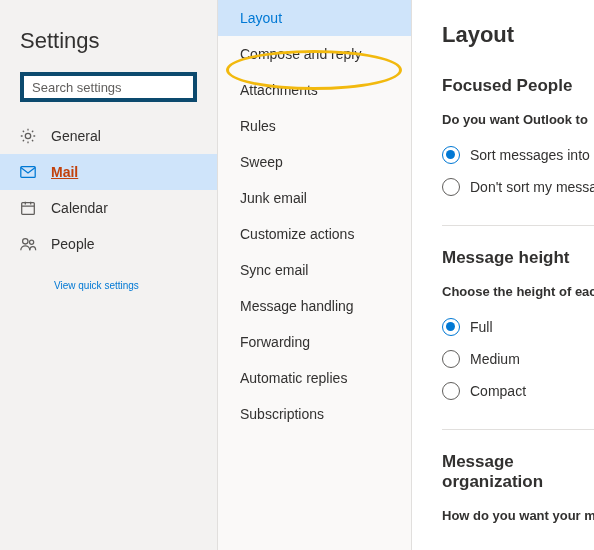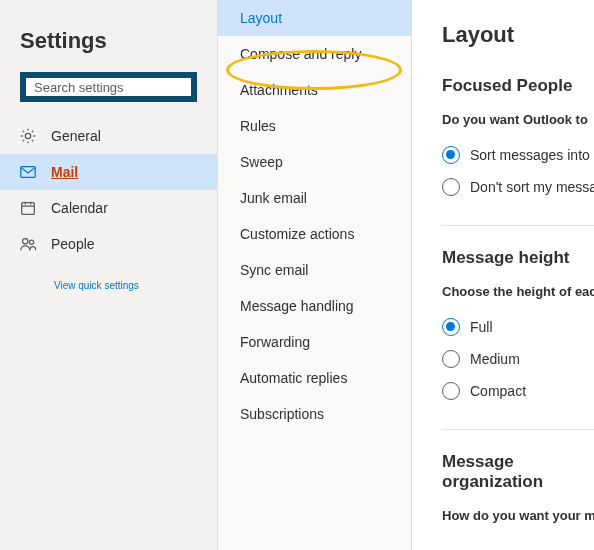--- a/index.html
+++ b/index.html
@@ -1,22 +1,22 @@
 <!DOCTYPE html>
 <html><head>
 <meta charset="utf-8">
 <style>
   * { box-sizing: border-box; margin: 0; padding: 0; }
   html, body { width: 594px; height: 550px; overflow: hidden; font-family: "Segoe UI", Arial, sans-serif; background: #fff; color: #323130; }
   .app { display: flex; width: 594px; height: 550px; }
   
   .col1 { width: 218px; height: 100%; background: #f3f2f1; border-right: 1px solid #e1dfdd; padding-top: 14px; }
-  .settings-title { font-size: 22px; font-weight: 700; padding: 14px 20px 18px 20px; }
+  .settings-title { font-size: 22px; font-weight: 400; padding: 14px 20px 18px 20px; }
   .search-wrap { padding: 0 20px 16px 20px; }
-  .search-input { width: 100%; height: 30px; border: 6px solid #0c4a6e; padding: 0 8px; font-size: 13px; outline: none; background: #fff; }
+  .search-input { width: 100%; height: 30px; border: 4px solid #0c4a6e; padding: 0 8px; font-size: 13px; outline: none; background: #fff; }
   .search-input::placeholder { color: #605e5c; }
   .nav-item { display: flex; align-items: center; height: 36px; padding: 0 19px; font-size: 14px; cursor: pointer; gap: 14px; }
   .nav-item .icon { width: 18px; height: 18px; display: inline-flex; align-items: center; justify-content: center; flex: 0 0 18px; }
   .nav-item.selected { background: #cfe4fa; color: #c2410c; font-weight: 600; text-decoration: underline; }
   .nav-item.selected svg { stroke: #0078d4; }
   .quick-link { padding: 18px 0 0 54px; font-size: 10px; color: #0078d4; cursor: pointer; }
   
   .col2 { width: 194px; height: 100%; background: #faf9f8; border-right: 1px solid #e1dfdd; position: relative; }
   .sub-item { display: flex; align-items: center; height: 36px; padding: 0 22px; font-size: 14px; cursor: pointer; position: relative; }
   .sub-item.selected { background: #cfe4fa; color: #0078d4; font-weight: 400; }

